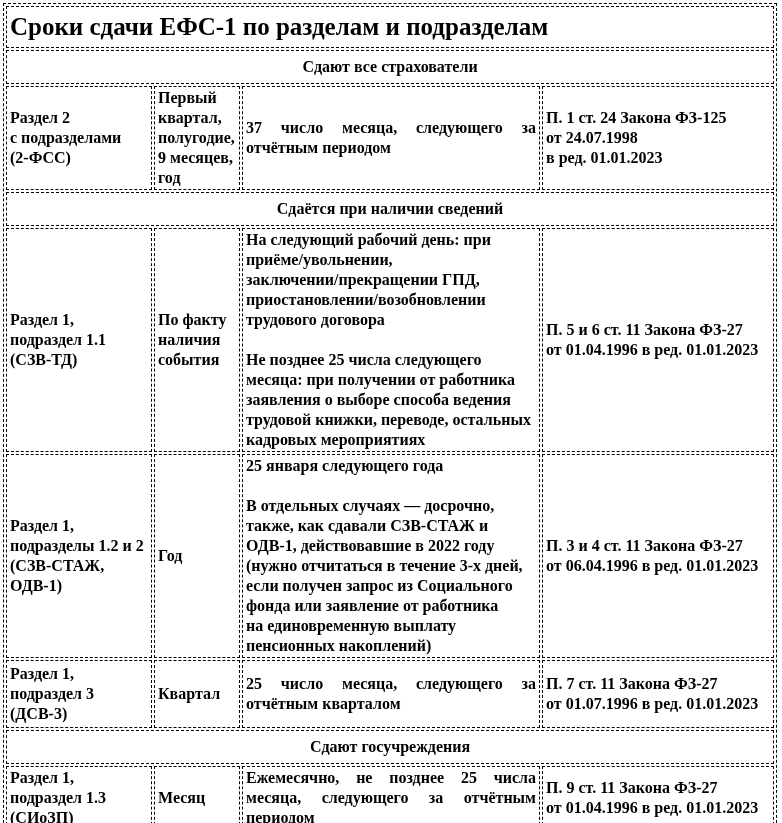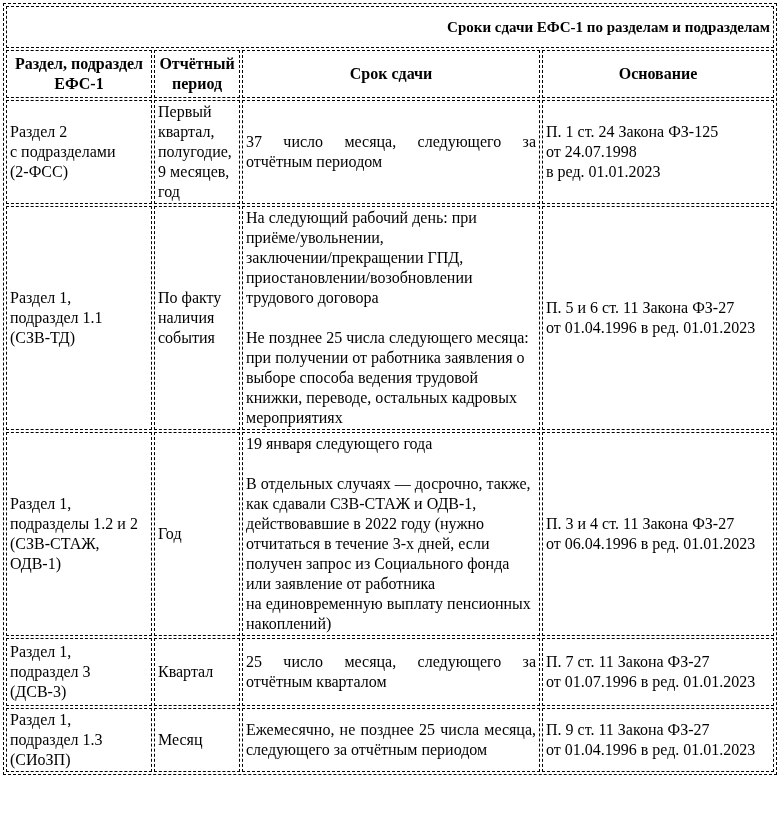--- a/index.html
+++ b/index.html
@@ -29,25 +29,26 @@
   col.c3 { width: 298px; }
   col.c4 { width: 232px; }
   td, th {
     border: 1px dashed #000;
     padding: 1px 3px;
     font-size: 16px;
     line-height: 1.25;
     vertical-align: middle;
     overflow: hidden;
     word-wrap: break-word;
+    font-weight: bold;
   }
   .title-cell {
-    font-size: 15px;
+    font-size: 25px;
     font-weight: bold;
-    text-align: right;
+    text-align: left;
     height: 38px;
     white-space: pre-line;
   }
   th.col-header {
     font-weight: bold;
     text-align: center;
     height: 44px;
     white-space: pre-line;
   }
   td.band {
@@ -75,45 +76,43 @@
         <col class="c2">
         <col class="c3">
         <col class="c4">
     </colgroup>
 
     <tbody>
         <tr>
       <td colspan="4" class="title-cell">Сроки сдачи ЕФС-1 по разделам и подразделам</td>
     </tr>
 
+
     <tr>
-      <th class="col-header">Раздел, подраздел
-ЕФС-1</th>
-      <th class="col-header">Отчётный
-период</th>
-      <th class="col-header">Срок сдачи</th>
-      <th class="col-header">Основание</th>
+      <td colspan="4" class="band">Сдают все страхователи</td>
     </tr>
-
 
     <tr class="r1">
       <td class="cell">Раздел 2
 с подразделами
 (2-ФСС)</td>
       <td class="cell">Первый
 квартал,
 полугодие,
 9 месяцев,
 год</td>
       <td class="cell just">37 число месяца, следующего за отчётным периодом</td>
       <td class="cell">П. 1 ст. 24 Закона ФЗ-125
 от 24.07.1998
 в ред. 01.01.2023</td>
     </tr>
 
+    <tr>
+      <td colspan="4" class="band">Сдаётся при наличии сведений</td>
+    </tr>
 
     <tr class="r2">
       <td class="cell">Раздел 1,
 подраздел 1.1
 (СЗВ-ТД)</td>
       <td class="cell">По факту
 наличия
 события</td>
       <td class="cell">На следующий рабочий день: при
 приёме/увольнении,
@@ -125,38 +124,41 @@
       <td class="cell">П. 5 и 6 ст. 11 Закона ФЗ-27
 от 01.04.1996 в ред. 01.01.2023</td>
     </tr>
 
     <tr class="r3">
       <td class="cell">Раздел 1,
 подразделы 1.2 и 2
 (СЗВ-СТАЖ,
 ОДВ-1)</td>
       <td class="cell">Год</td>
-      <td class="cell">19 января следующего года
+      <td class="cell">25 января следующего года
 
 В отдельных случаях — досрочно, также, как сдавали СЗВ-СТАЖ и ОДВ-1, действовавшие в 2022 году (нужно отчитаться в течение 3-х дней, если получен запрос из Социального фонда или заявление от работника
 на единовременную выплату пенсионных накоплений)</td>
       <td class="cell">П. 3 и 4 ст. 11 Закона ФЗ-27
 от 06.04.1996 в ред. 01.01.2023</td>
     </tr>
 
     <tr class="r4">
       <td class="cell">Раздел 1,
 подраздел 3
 (ДСВ-3)</td>
       <td class="cell">Квартал</td>
       <td class="cell just">25 число месяца, следующего за отчётным кварталом</td>
       <td class="cell">П. 7 ст. 11 Закона ФЗ-27
 от 01.07.1996 в ред. 01.01.2023</td>
     </tr>
 
+    <tr>
+      <td colspan="4" class="band">Сдают госучреждения</td>
+    </tr>
 
     <tr class="r5">
       <td class="cell">Раздел 1,
 подраздел 1.3
 (СИоЗП)</td>
       <td class="cell">Месяц</td>
       <td class="cell just">Ежемесячно, не позднее 25 числа месяца, следующего за отчётным периодом</td>
       <td class="cell">П. 9 ст. 11 Закона ФЗ-27
 от 01.04.1996 в ред. 01.01.2023</td>
     </tr>

